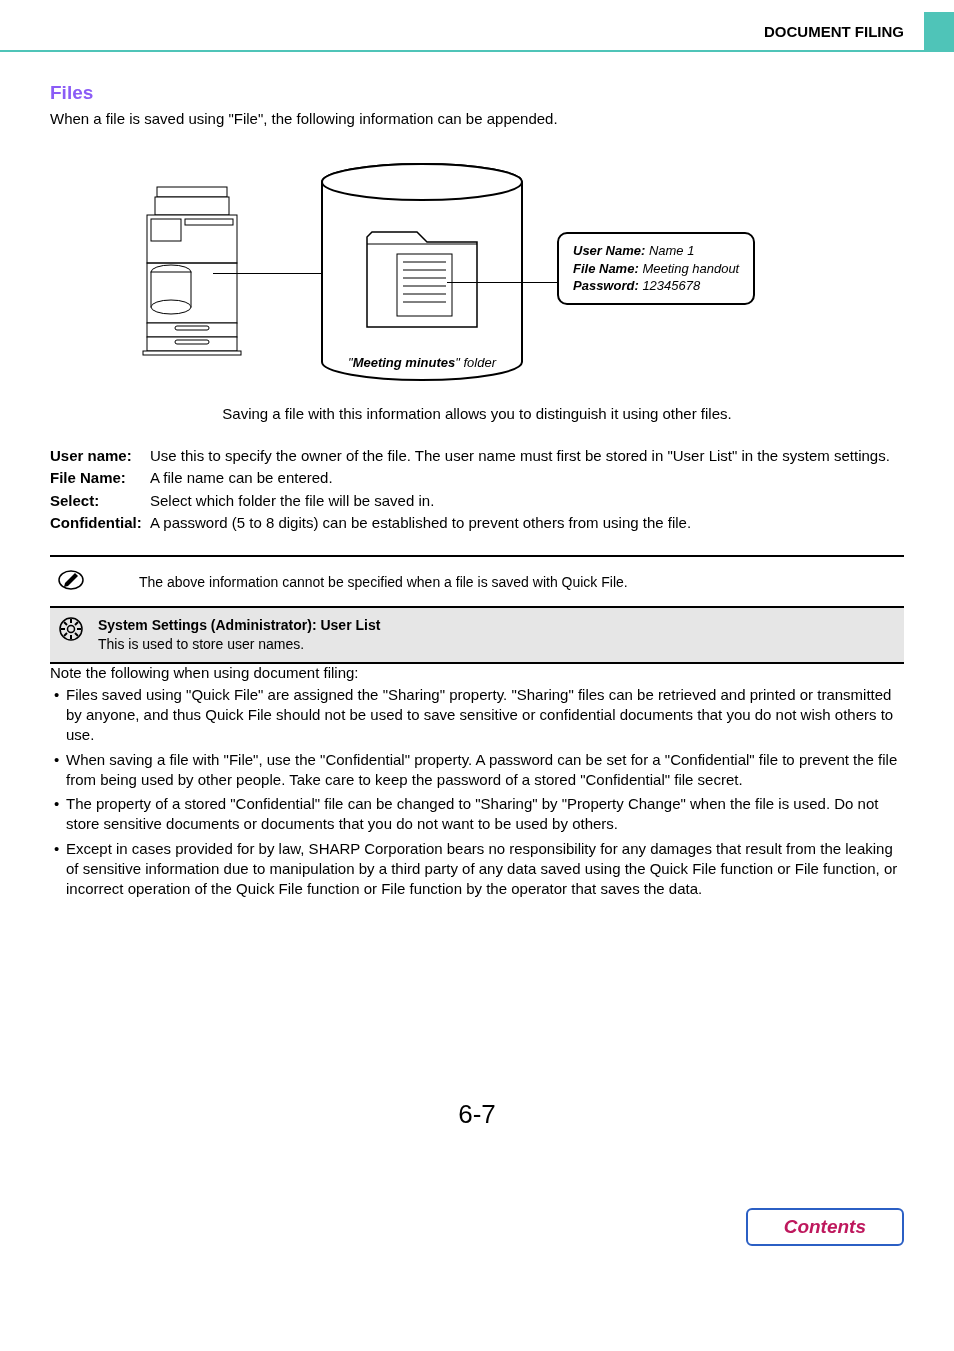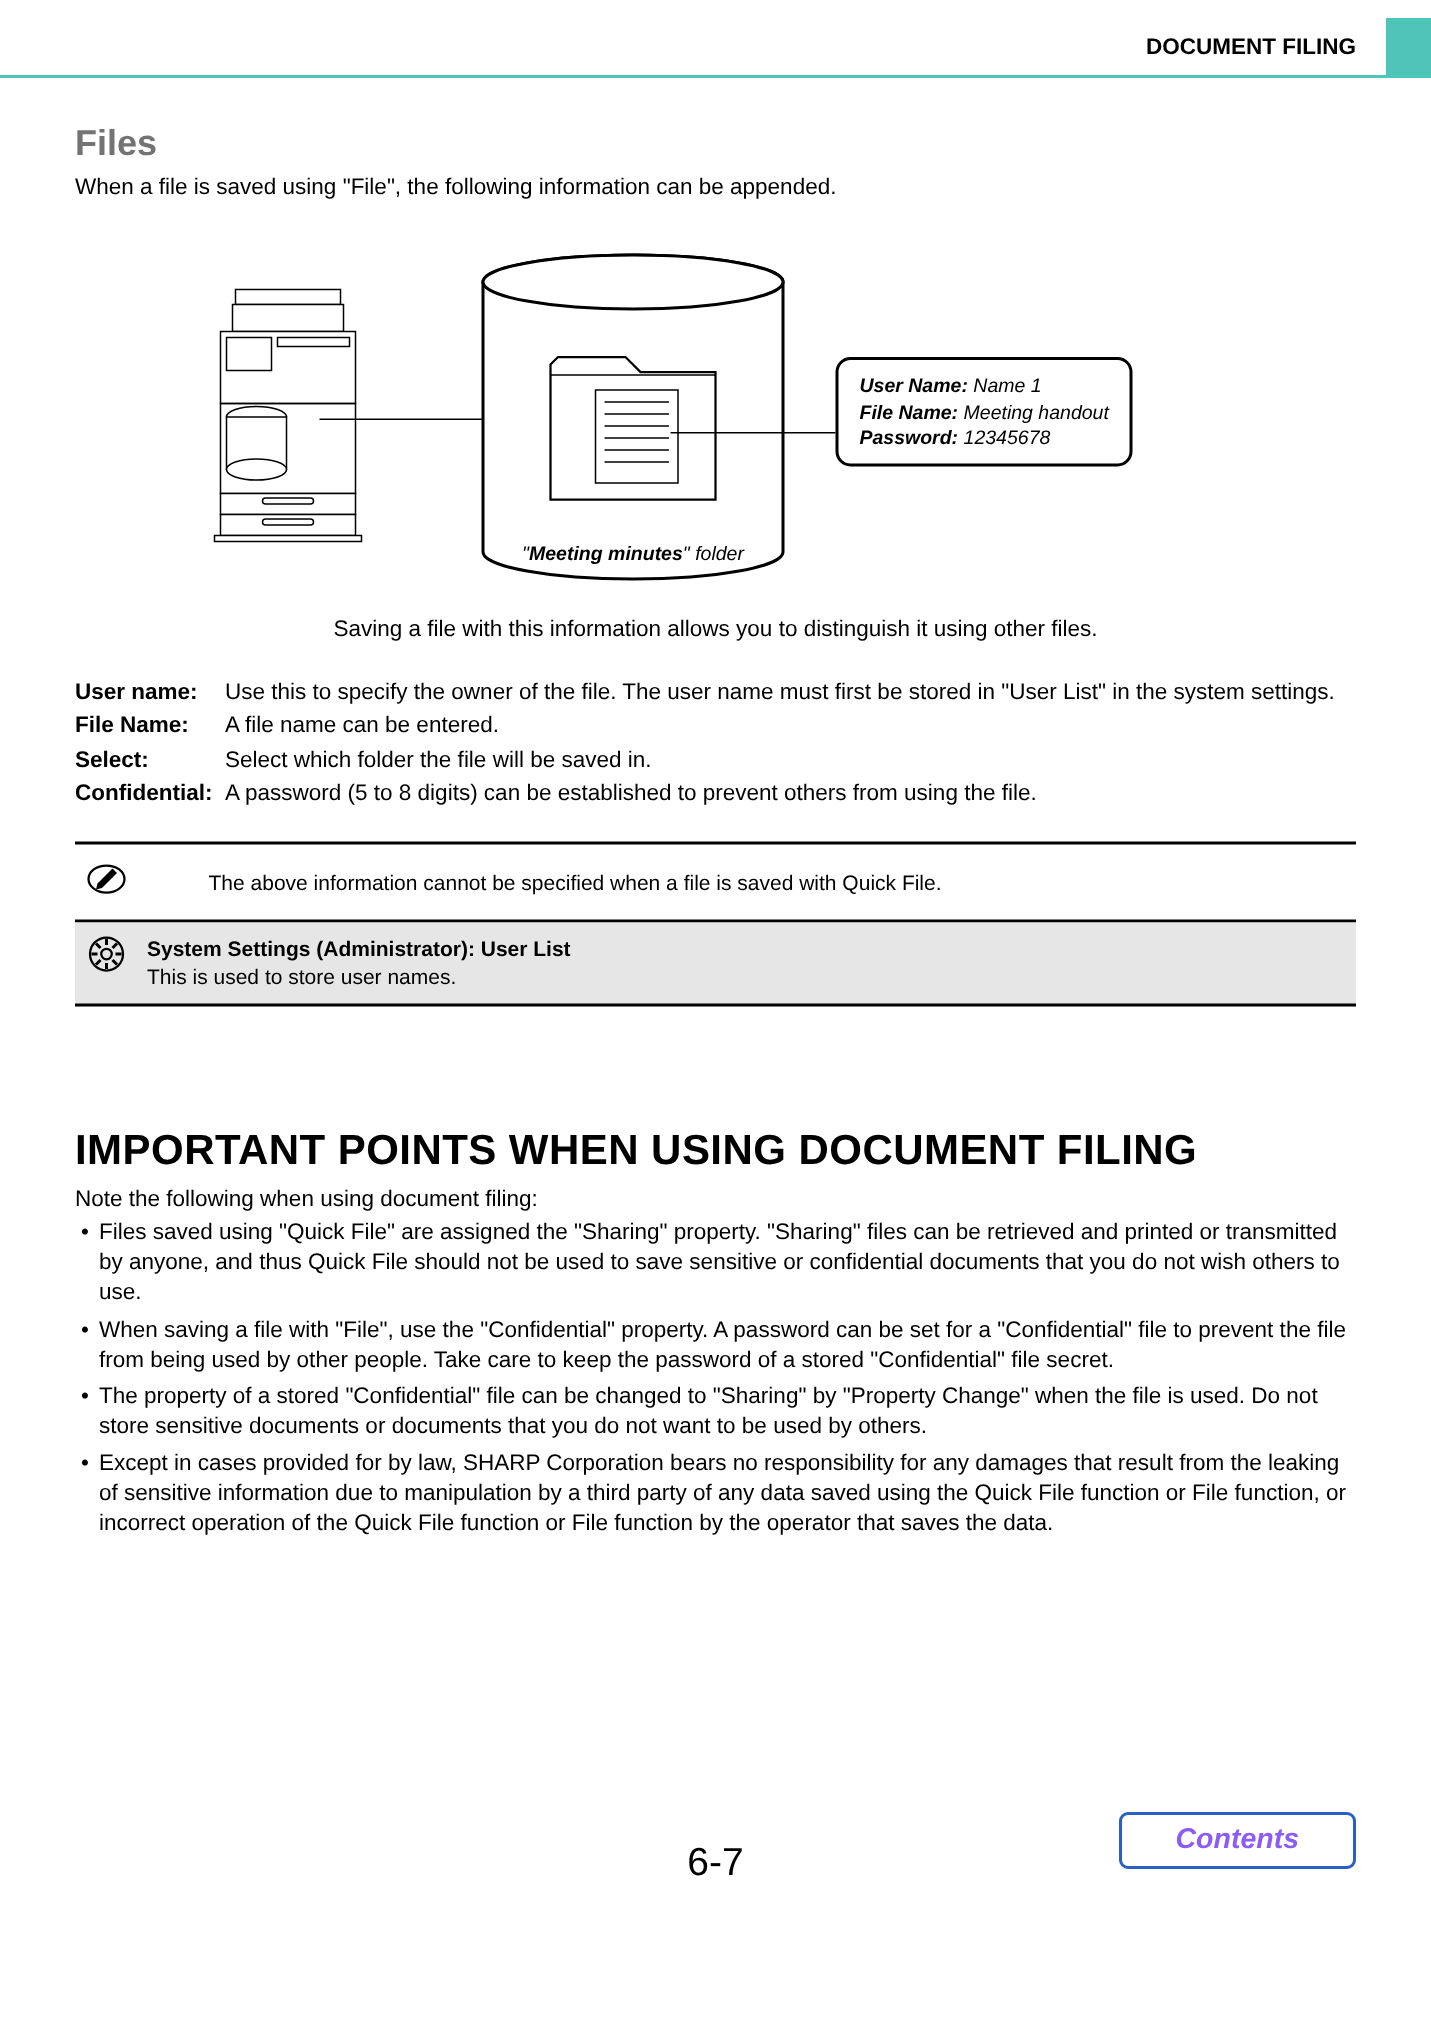--- a/index.html
+++ b/index.html
@@ -30,22 +30,22 @@
   }
   .teal-line {
     height: 2px;
     background: #4fc4b8;
     margin: 0;
   }
   .content {
     padding: 30px 50px 0 50px;
   }
   h2.files-heading {
-    color: #737373;
-    font-size: 24px;
+    color: #8b5cf6;
+    font-size: 19px;
     font-weight: bold;
     margin: 0 0 6px 0;
   }
   .intro-text {
     font-size: 15px;
     margin-bottom: 30px;
   }
   .diagram-area {
     position: relative;
     width: 720px;
@@ -168,21 +168,21 @@
     font-weight: normal;
     margin-top: 200px;
   }
   .contents-btn {
     position: absolute;
     right: 50px;
     bottom: 34px;
     border: 2px solid #2b5fc4;
     border-radius: 6px;
     padding: 6px 36px;
-    color: #8b5cf6;
+    color: #be185d;
     font-weight: bold;
     font-style: italic;
     font-size: 19px;
     background: #fff;
   }
   .page-wrap { position: relative; height: 1280px; }
 </style>
 </head>
 <body>
 <div class="page-wrap">
@@ -305,21 +305,20 @@
               <line x1="9" y1="17" x2="6" y2="20"></line>
             </g>
           </svg>
     </div>
     <div class="settings-text">
       <div class="bold">System Settings (Administrator): User List</div>
       <div>This is used to store user names.</div>
     </div>
   </div>
 
-  <h1 class="important-heading">IMPORTANT POINTS WHEN USING DOCUMENT FILING</h1>
   <div class="note-intro">Note the following when using document filing:</div>
   <ul class="bullets">
     <li>Files saved using "Quick File" are assigned the "Sharing" property. "Sharing" files can be retrieved and printed or transmitted by anyone, and thus Quick File should not be used to save sensitive or confidential documents that you do not wish others to use.</li>
     <li>When saving a file with "File", use the "Confidential" property. A password can be set for a "Confidential" file to prevent the file from being used by other people. Take care to keep the password of a stored "Confidential" file secret.</li>
     <li>The property of a stored "Confidential" file can be changed to "Sharing" by "Property Change" when the file is used. Do not store sensitive documents or documents that you do not want to be used by others.</li>
     <li>Except in cases provided for by law, SHARP Corporation bears no responsibility for any damages that result from the leaking of sensitive information due to manipulation by a third party of any data saved using the Quick File function or File function, or incorrect operation of the Quick File function or File function by the operator that saves the data.</li>
   </ul>
 
   <div class="page-number">6-7</div>
 

